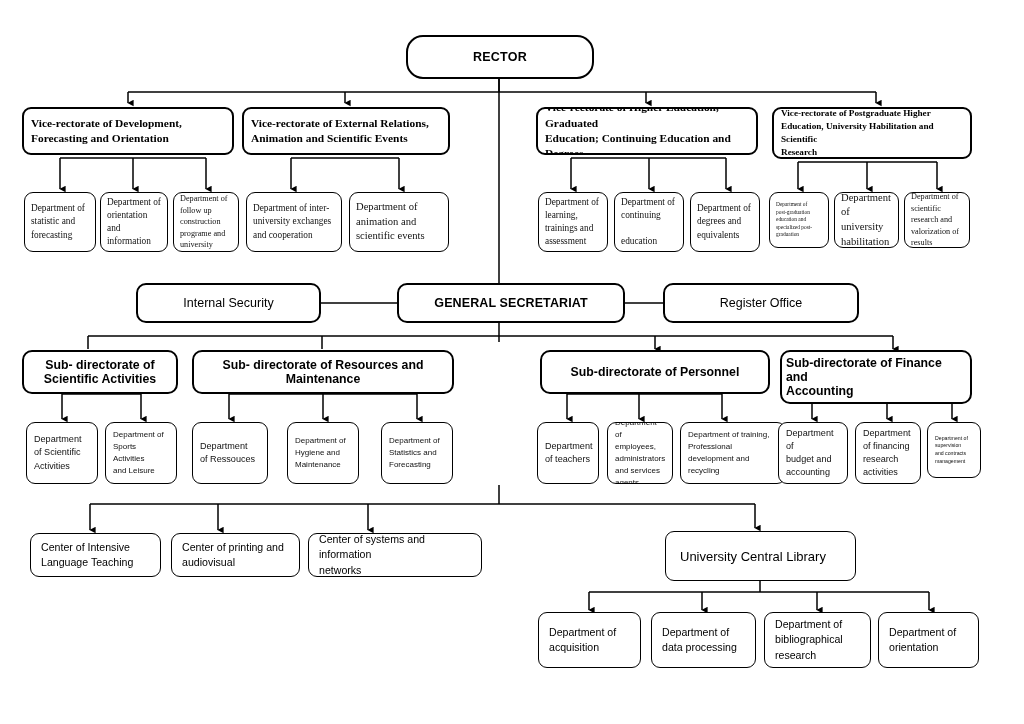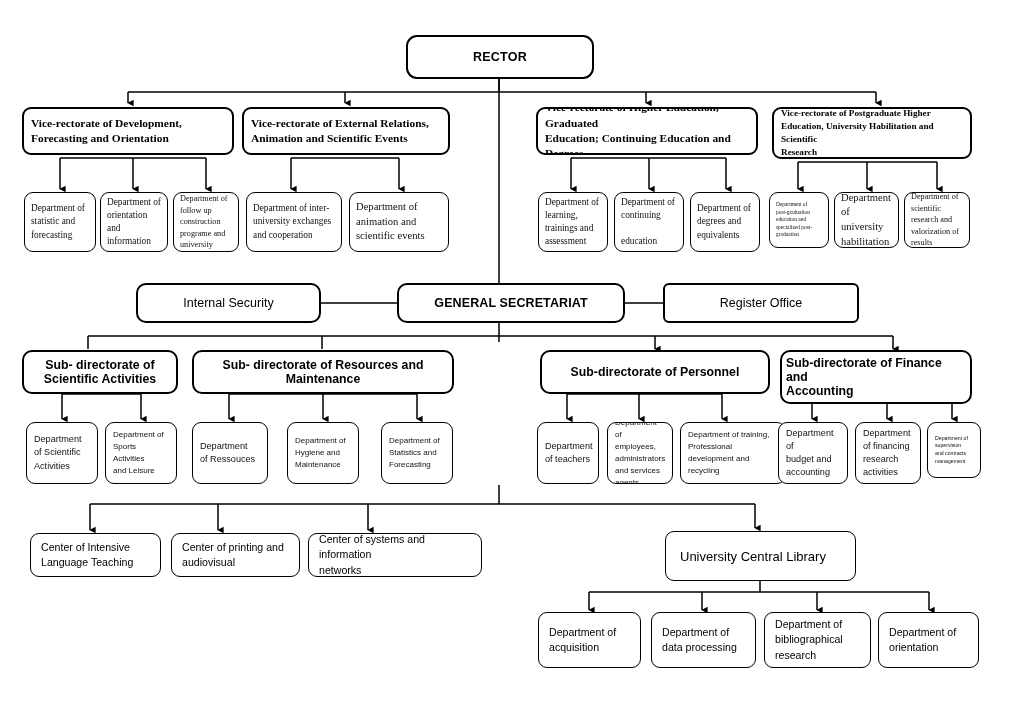--- a/index.html
+++ b/index.html
@@ -35,21 +35,21 @@
     overflow: hidden;
   }
   .node .txt {
     display: block;
     width: 100%;
     white-space: pre-line;
   }
   
   .v-rector {
     border-width: 2.2px;
-    border-radius: 11px;
+    border-radius: 17px;
   }
   .v-rector .txt {
     text-align: center;
     font-weight: bold;
     font-size: 12.5px;
     font-family: "Liberation Sans", sans-serif;
     letter-spacing: .2px;
   }
   .v-vice {
     border-width: 2.2px;
@@ -301,21 +301,21 @@
 valorization of
 results</span>
   </div>
 
   <div class="node v-mid" style="left:136px; top:283px; width:185px; height:40px;">
     <span class="txt">Internal Security</span>
   </div>
   <div class="node v-mid bold" style="left:397px; top:283px; width:228px; height:40px;">
     <span class="txt">GENERAL SECRETARIAT</span>
   </div>
-  <div class="node v-mid" style="left:663px; top:283px; width:196px; height:40px;border-radius:6px;">
+  <div class="node v-mid" style="left:663px; top:283px; width:196px; height:40px;">
     <span class="txt">Register Office</span>
   </div>
 
   <div class="node v-sub ctr" style="left:22px; top:350px; width:156px; height:44px;">
     <span class="txt">Sub- directorate of
 Scientific Activities</span>
   </div>
   <div class="node v-sub ctr" style="left:192px; top:350px; width:262px; height:44px;">
     <span class="txt">Sub- directorate of Resources and
 Maintenance</span>

